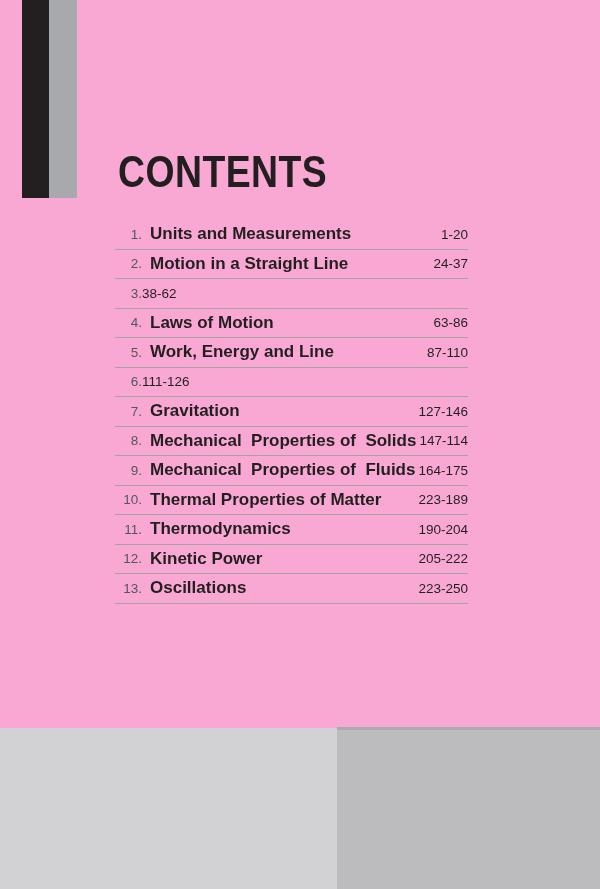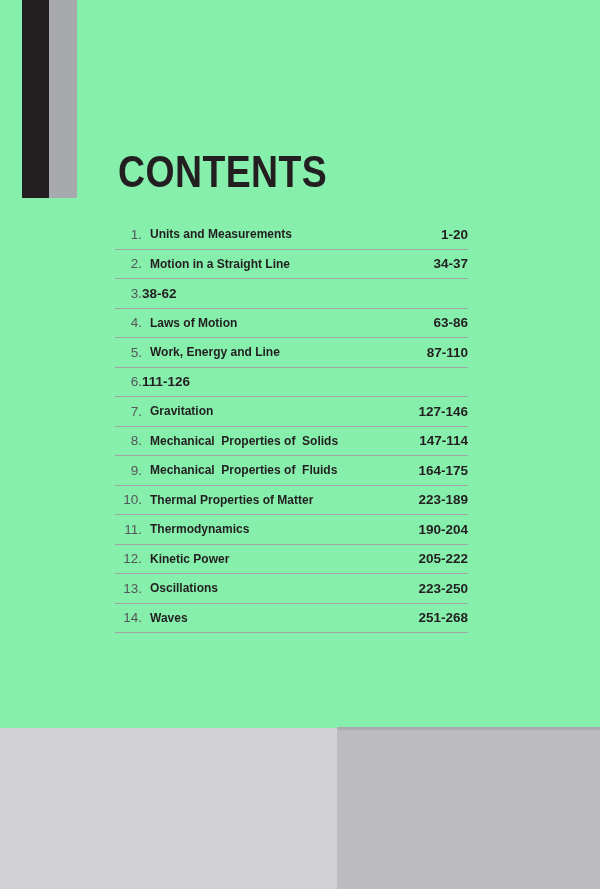--- a/index.html
+++ b/index.html
@@ -1,17 +1,17 @@
 <!DOCTYPE html>
 <html style="--accent-black: #231f20; --accent-gray: #a7a9ac; --text: #231f20; --number: #555659; --divider: #a3a3a3; --footer-left: #d2d2d4; --footer-right: #bcbcbf; --footer-right-edge: #abaaae;"><head>
 <meta charset="utf-8">
 <style>
   html,body{margin:0;padding:0;background:#ffffff;}
   .page{
-    position:relative;width:600px;height:889px;background:#86efac;
+    position:relative;width:600px;height:889px;background:#f9a8d4;
     font-family:"Liberation Sans",sans-serif;overflow:hidden;
   }
   .bar{position:absolute;top:0;}
   .bar.black{left:22px;width:27px;height:198px;background:var(--accent-black,#231f20);}
   .bar.gray{left:49px;width:28px;height:198px;background:var(--accent-gray,#a7a9ac);}
   .page-title{
     position:absolute;left:118px;top:150px;margin:0;
     font-size:44px;font-weight:bold;line-height:1;color:var(--text,#231f20);
     letter-spacing:0.5px;white-space:nowrap;
     transform:scaleX(0.85);transform-origin:left top;
@@ -19,25 +19,25 @@
   .toc{position:absolute;left:115px;top:220px;width:353px;}
   .toc-row{
     display:flex;align-items:center;height:29.5px;
     border-bottom:1px solid var(--divider,#a3a3a3);box-sizing:border-box;
   }
   .num{
     flex:0 0 auto;width:27px;text-align:right;
     font-size:13.5px;color:var(--number,#555659);
   }
   .chap-title{
-    flex:1 1 auto;margin-left:8px;font-size:12px;font-weight:bold;
+    flex:1 1 auto;margin-left:8px;font-size:17px;font-weight:bold;
     color:var(--text,#231f20);white-space:pre;overflow:hidden;
   }
   .pages{
-    flex:0 0 auto;font-size:13.5px;font-weight:bold;
+    flex:0 0 auto;font-size:13.5px;font-weight:normal;
     color:var(--text,#231f20);text-align:right;white-space:nowrap;
   }
   .footer-left{
     position:absolute;left:0;top:728px;width:337px;height:161px;
     background:var(--footer-left,#d2d2d4);
   }
   .footer-right{
     position:absolute;left:337px;top:727px;width:263px;height:162px;
     background:var(--footer-right,#bcbcbf);
     border-top:3px solid var(--footer-right-edge,#abaaae);box-sizing:border-box;
@@ -55,21 +55,21 @@
   <div class="toc" id="toc">
   <div class="toc-row">
     <span class="num">1.</span>
     <span class="chap-title">Units and Measurements</span>
     <span class="pages">1-20</span>
   </div>
 
   <div class="toc-row">
     <span class="num">2.</span>
     <span class="chap-title">Motion in a Straight Line</span>
-    <span class="pages">34-37</span>
+    <span class="pages">24-37</span>
   </div>
 
   <div class="toc-row">
     <span class="num">3.</span>
     <span class="pages">38-62</span>
   </div>
 
   <div class="toc-row">
     <span class="num">4.</span>
     <span class="chap-title">Laws of Motion</span>
@@ -122,22 +122,17 @@
     <span class="chap-title">Kinetic Power</span>
     <span class="pages">205-222</span>
   </div>
 
   <div class="toc-row">
     <span class="num">13.</span>
     <span class="chap-title">Oscillations</span>
     <span class="pages">223-250</span>
   </div>
 
-  <div class="toc-row">
-    <span class="num">14.</span>
-    <span class="chap-title">Waves</span>
-    <span class="pages">251-268</span>
-  </div>
 </div>
 
   <div class="footer-left"></div>
   <div class="footer-right"></div>
 </div>
 
 </body></html>

